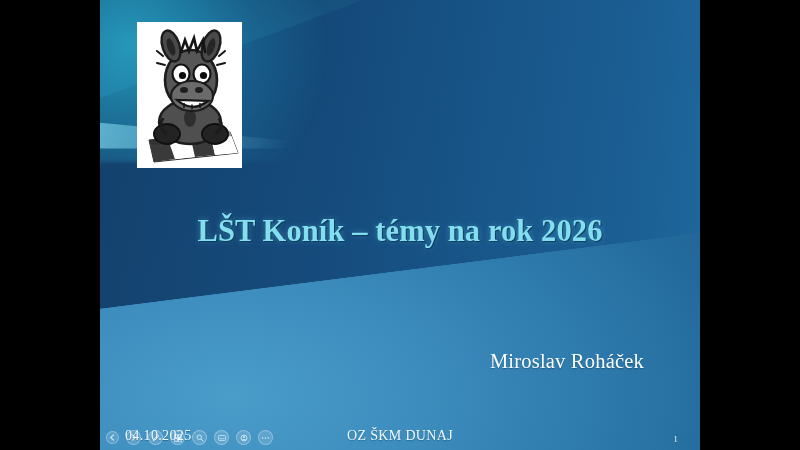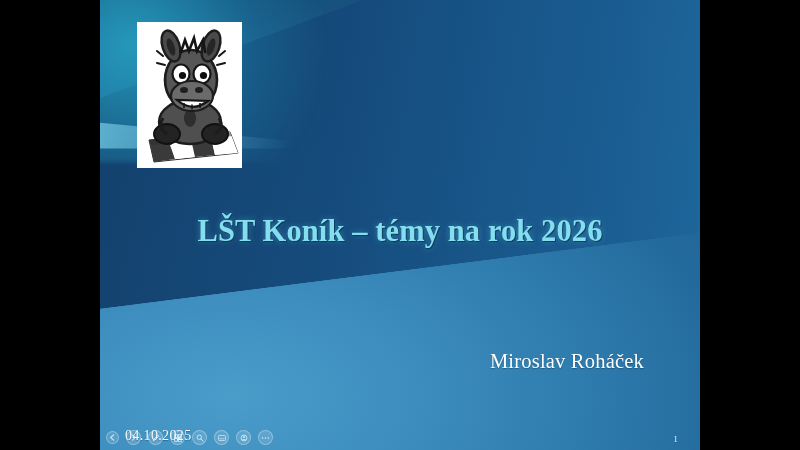--- a/index.html
+++ b/index.html
@@ -187,20 +187,21 @@
         <path d="M40 78 q15 13 31 1 z" fill="#ffffff" stroke="#141414" stroke-width="2.2"></path>
         <path d="M47 81 v5 M55 82.5 v5 M63 81 v5" stroke="#141414" stroke-width="1.6"></path>
       </svg>
     </div>
 
     <div id="title">LŠT Koník – témy na rok 2026</div>
 
     <div id="subtitle">Miroslav Roháček</div>
 
     <div class="footer-txt" id="footer-date">04.10.2025</div>
+    <div class="footer-txt" id="footer-center">OZ ŠKM DUNAJ</div>
     <div class="footer-txt" id="footer-page">1</div>
   </div>
 
   <div class="letterbox left"></div>
   <div class="letterbox right"></div>
 
   <div id="ctrlbar">
 
     <div class="ctrl-btn first">
       <svg width="7" height="7" viewBox="0 0 8 8">

